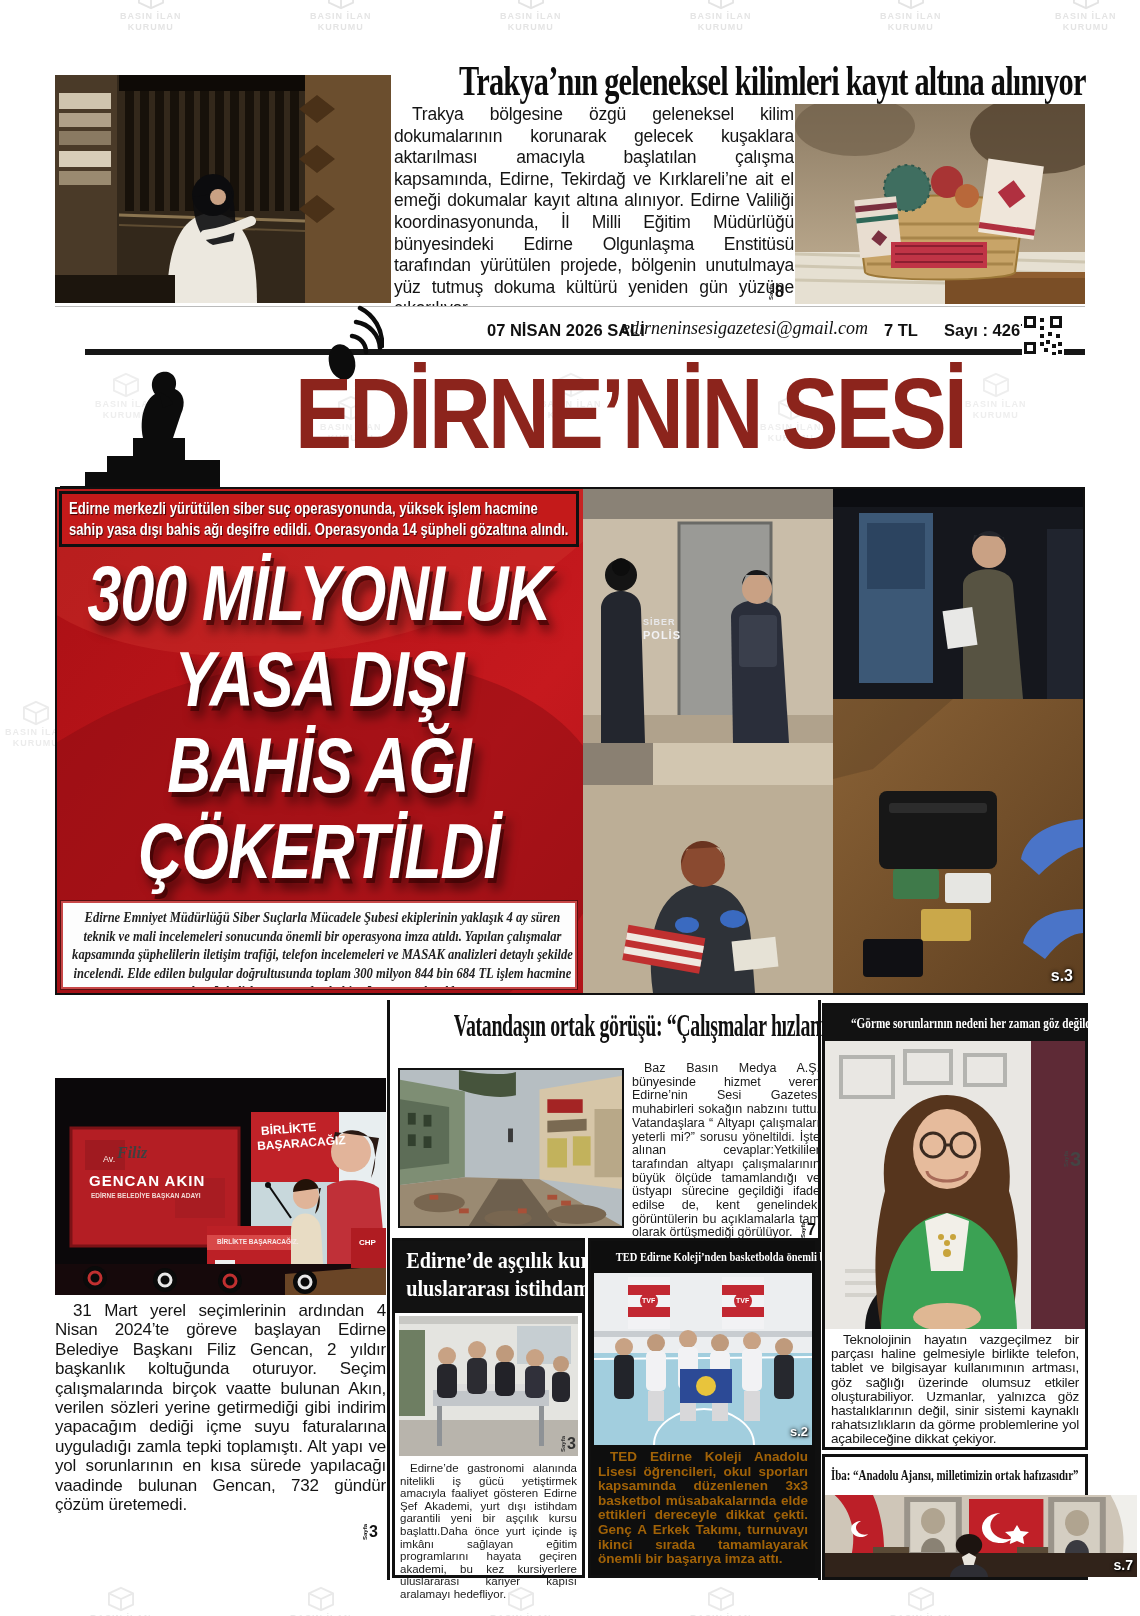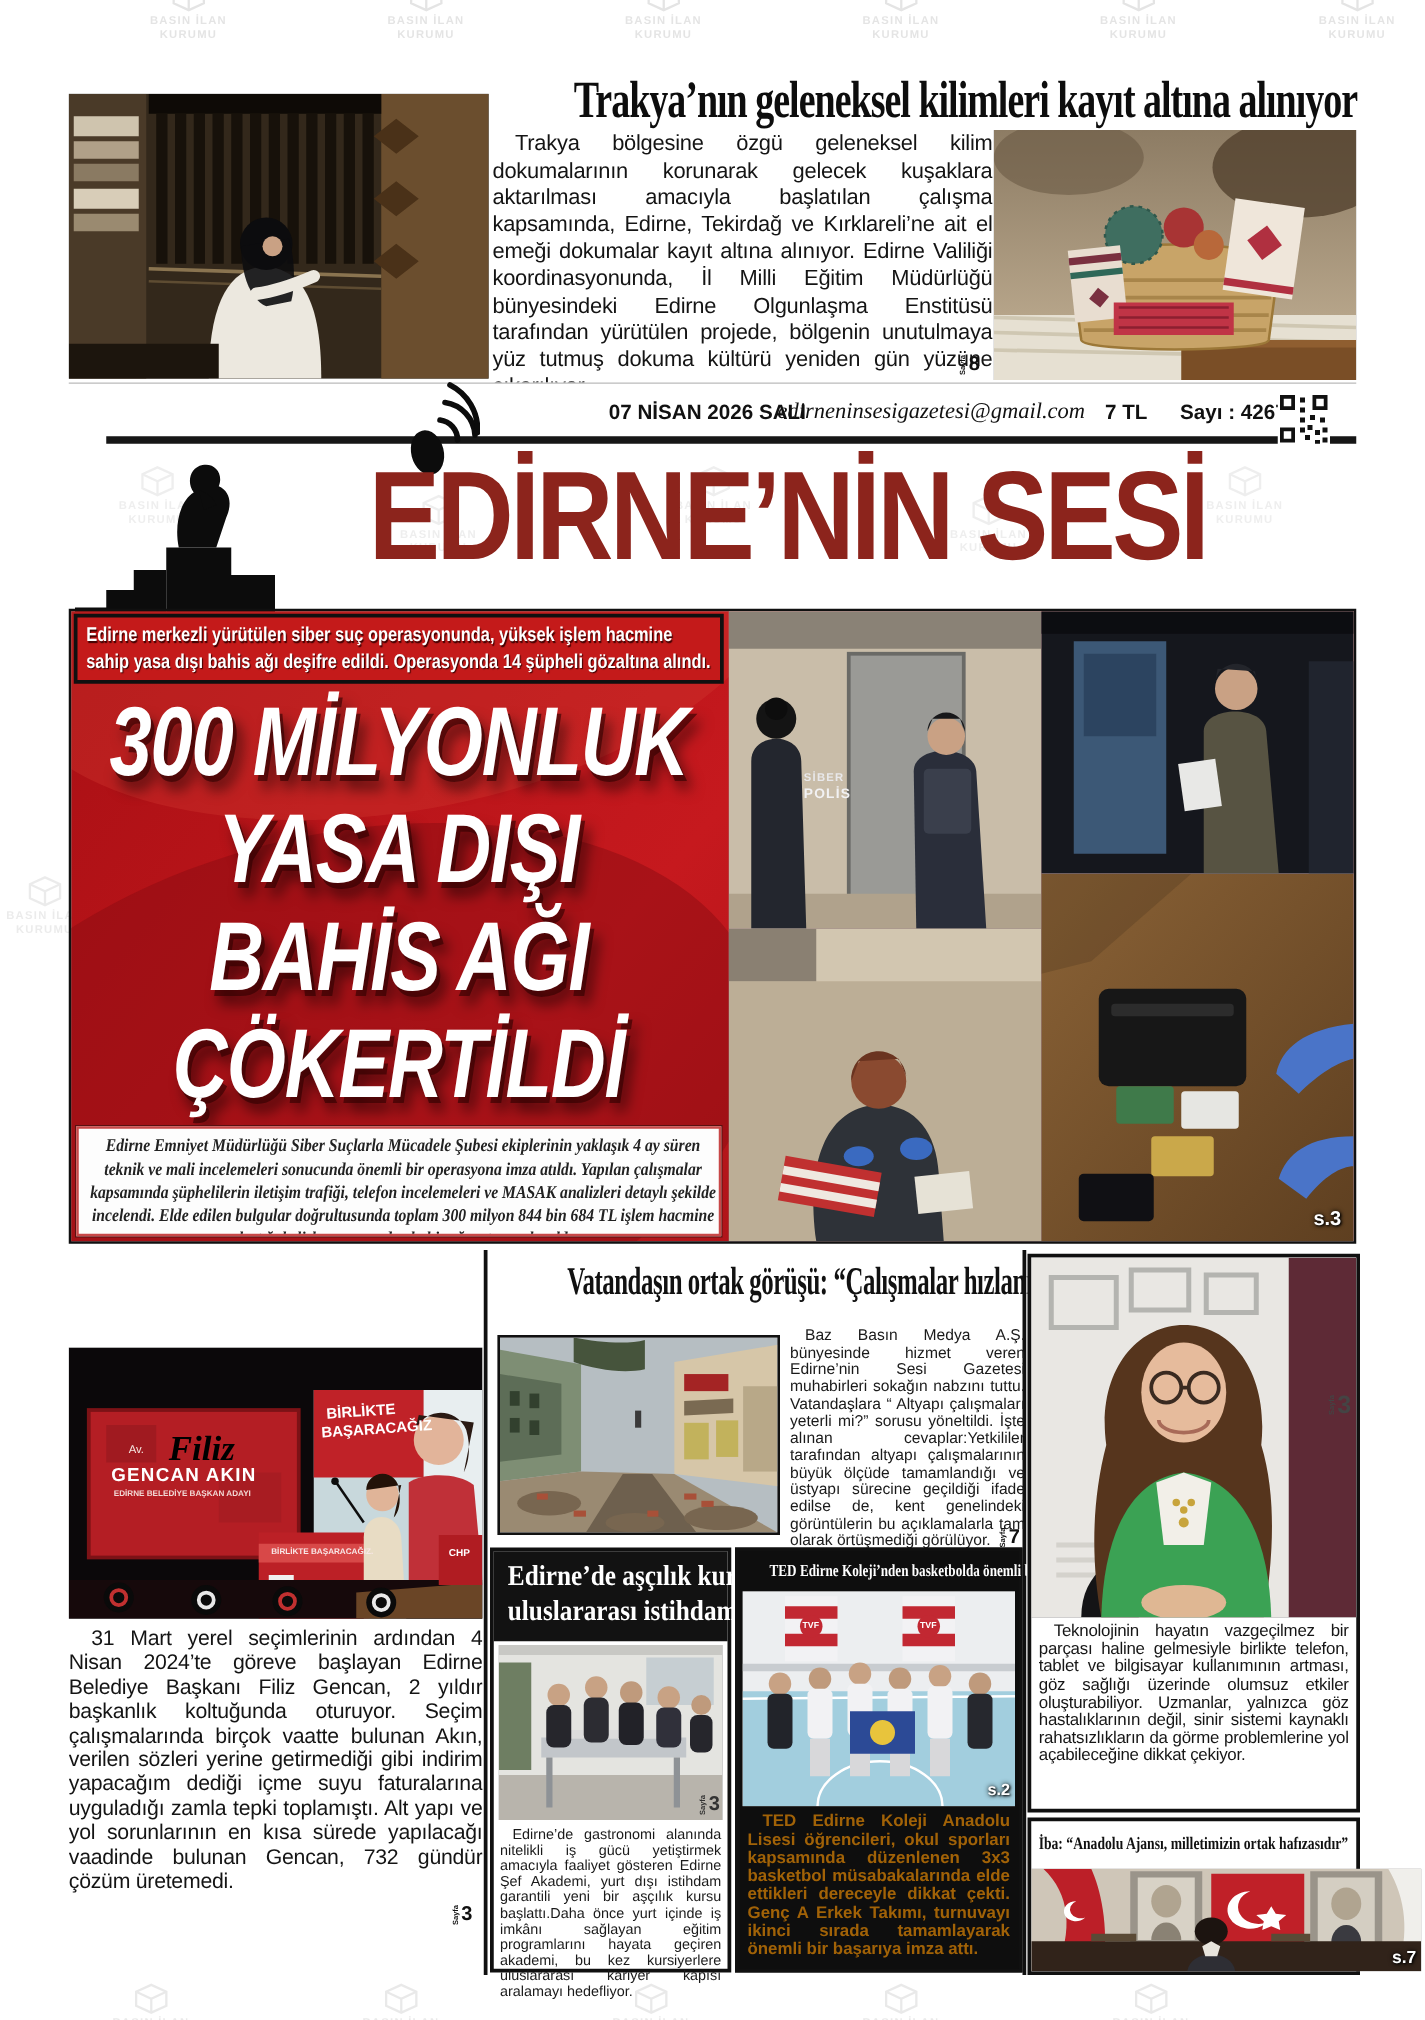--- a/index.html
+++ b/index.html
@@ -518,21 +518,21 @@
         </g>
       <g fill="none" stroke-width="3">
           <circle cx="40" cy="200" r="6" stroke="#c03030"></circle>
           <circle cx="110" cy="202" r="6" stroke="#e8e8e8"></circle>
           <circle cx="175" cy="203" r="6" stroke="#c03030"></circle>
           <circle cx="250" cy="204" r="6" stroke="#e8e8e8"></circle>
         </g>
       <rect x="296" y="150" width="35" height="40" fill="#b01c22"></rect>
     </svg>
     <div class="ov" style="left:48px;top:76px;font-size:9px;color:#f6e8e2;font-weight:normal">Av.</div>
-    <div class="ov serif" style="left:80px;top:66px;font-size:28px;font-style:italic;color:#000000">Filiz</div>
+    <div class="ov serif" style="left:62px;top:66px;font-size:16px;font-style:italic;color:#404040">Filiz</div>
     <div class="ov" style="left:34px;top:94px;font-size:15px;color:#fff;letter-spacing:1px">GENCAN AKIN</div>
     <div class="ov" style="left:36px;top:114px;font-size:6.5px;color:#f2d8d4">EDİRNE BELEDİYE BAŞKAN ADAYI</div>
     <div class="ov" style="left:206px;top:44px;font-size:12px;color:#fff;transform:rotate(-4deg)">BİRLİKTE</div>
     <div class="ov" style="left:202px;top:58px;font-size:12px;color:#fff;transform:rotate(-4deg)">BAŞARACAĞIZ</div>
     <div class="ov" style="left:162px;top:160px;font-size:6.5px;color:#f8e8e8">BİRLİKTE  BAŞARACAĞIZ.</div>
     <div class="ov" style="left:304px;top:160px;font-size:8px;color:#fff">CHP</div>
   </div>
 
   <div class="abs ls-body just"><span>31 Mart yerel seçimlerinin ardından 4 Nisan 2024’te göreve başlayan Edirne Belediye Başkanı Filiz Gencan, 2 yıldır başkanlık koltuğunda oturuyor. Seçim çalışmalarında birçok vaatte bulunan Akın, verilen sözleri yerine getirmediği gibi indirim yapacağım dediği içme suyu faturalarına uyguladığı zamla tepki toplamıştı. Alt yapı ve yol sorunlarının en kısa sürede yapılacağı vaadinde bulunan Gencan, 732 gündür çözüm üretemedi.</span></div>
   <span class="pref" style="left:362px;top:1524px">
@@ -674,20 +674,23 @@
         <circle cx="112" cy="113" r="10" fill="#e8c43c"></circle>
       </svg>
       <div class="ov" style="left:48px;top:24px;font-size:7px;color:#fff">TVF</div>
       <div class="ov" style="left:142px;top:24px;font-size:7px;color:#fff">TVF</div>
       <div class="sref" style="right:4px;bottom:6px;font-size:13px">s.2</div>
     </div>
     <div class="ted-body">TED Edirne Koleji Anadolu Lisesi öğrencileri, okul sporları kapsamında düzenlenen 3x3 basketbol müsabakalarında elde ettikleri dereceyle dikkat çekti. Genç A Erkek Takımı, turnuvayı ikinci sırada tamamlayarak önemli bir başarıya imza attı.</div>
   </div>
 
   <div class="abs rcol">
+    <div class="rc-head">
+        <div>“Görme sorunlarının nedeni her zaman göz değildir”</div>
+      </div>
     <div class="photo" style="position:relative;width:260px;height:288px">
       <svg viewBox="0 0 260 288" preserveAspectRatio="none">
         <rect width="260" height="288" fill="#e9e7e3"></rect>
         <rect x="206" y="0" width="54" height="288" fill="#5e2a36"></rect>
         <g fill="none" stroke="#b4b4b0" stroke-width="4">
             <rect x="16" y="16" width="52" height="40"></rect>
             <rect x="80" y="10" width="46" height="32"></rect>
             <rect x="140" y="14" width="40" height="30"></rect>
           </g>
         <path d="M20,230 h150 M20,242 h150 M20,254 h150" stroke="#d4d2cc" stroke-width="4"></path>

